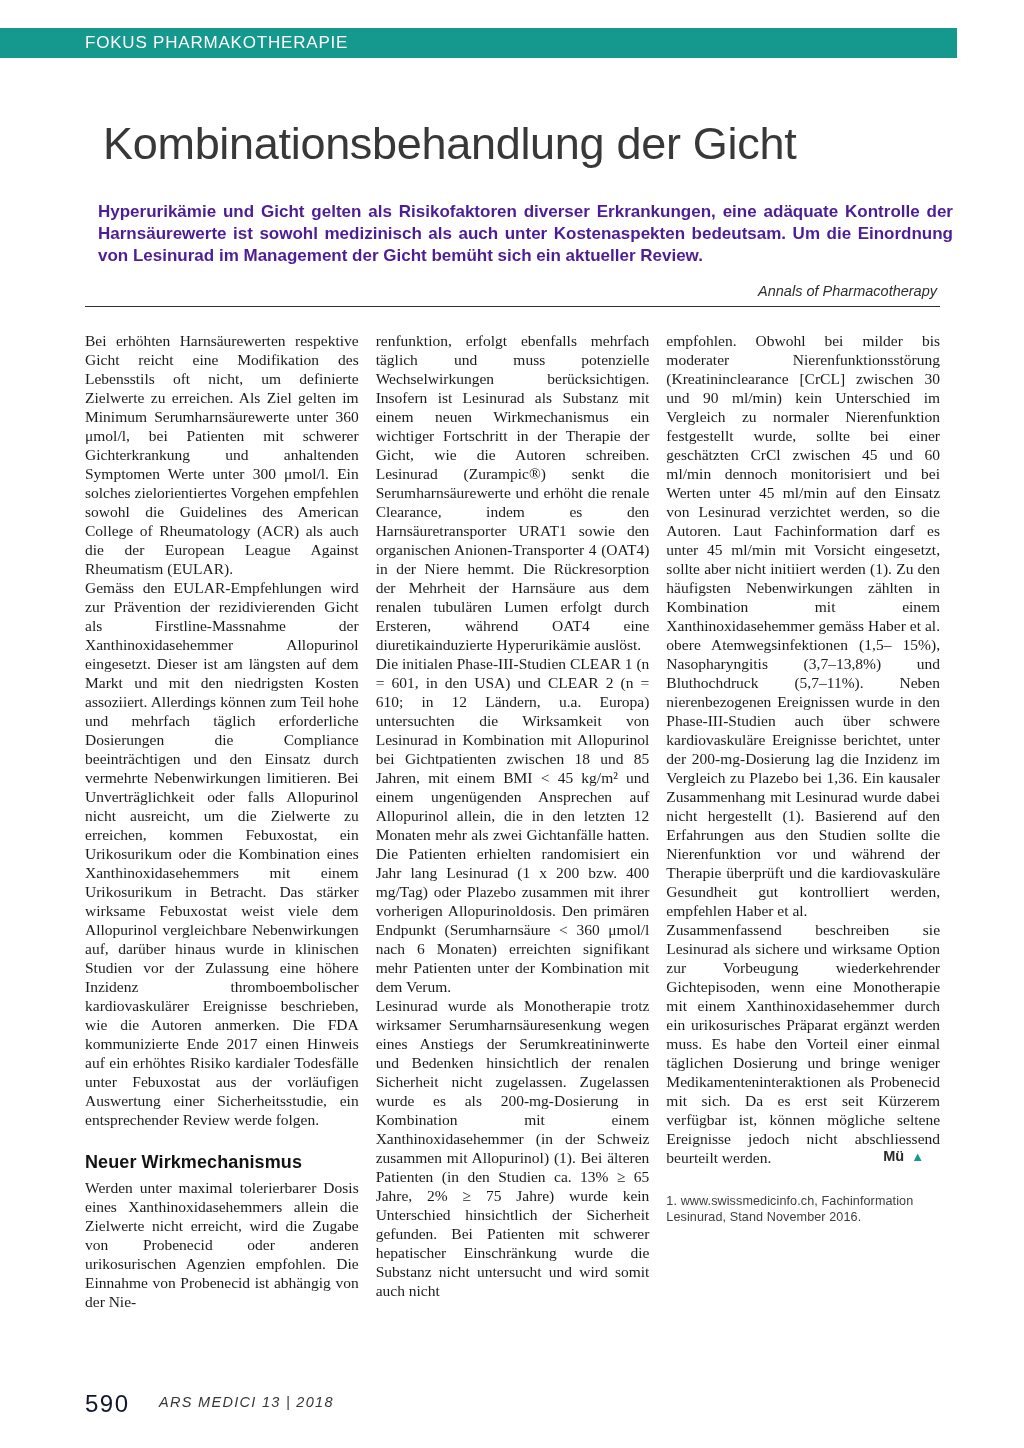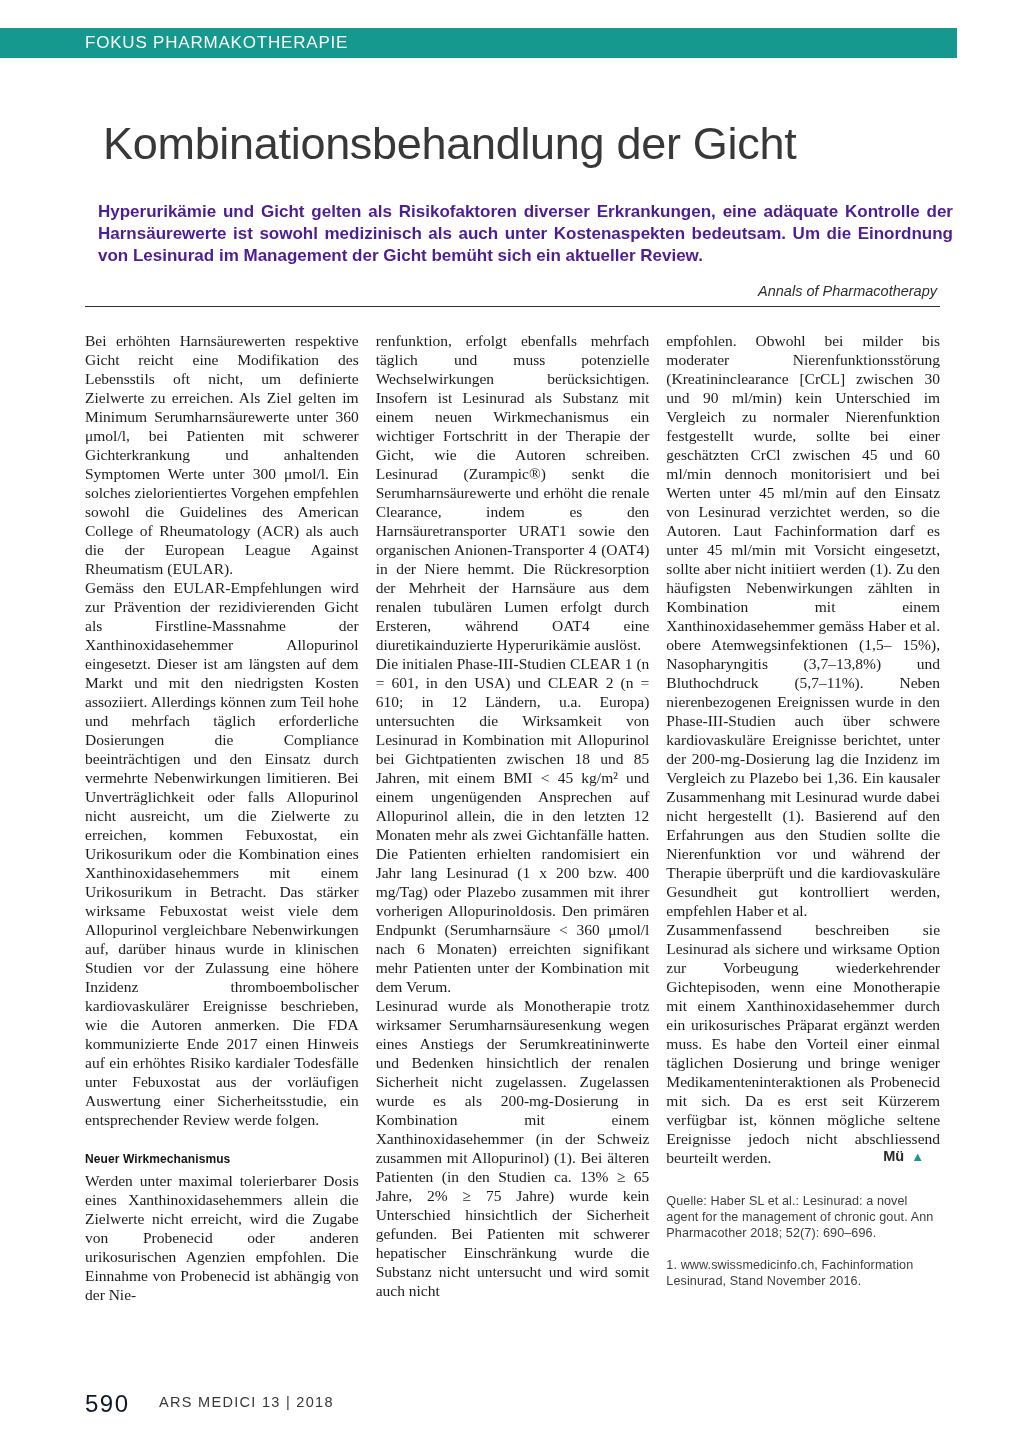--- a/index.html
+++ b/index.html
@@ -74,21 +74,21 @@
   p.body {
     margin: 0;
     font-family: "Liberation Serif", serif;
     font-size: 15.5px;
     line-height: 19px;
     text-align: justify;
     color: #1b1b1b;
   }
   h2.section-heading {
     margin: 23px 0 5px 0;
-    font-size: 12px;
+    font-size: 18px;
     font-weight: bold;
     color: #141414;
     letter-spacing: 0.1px;
   }
   .last-para { position: relative; }
   .sig {
     position: absolute;
     right: 16px; bottom: 1px;
     background: #ffffff;
     padding-left: 10px;
@@ -118,20 +118,21 @@
     font-size: 24px;
     letter-spacing: 1.5px;
     color: #0f172a;
   }
   .footer-issue {
     position: absolute;
     left: 159px; top: 1394px;
     font-size: 14.5px;
     letter-spacing: 1.3px;
     color: #373737;
+    font-style: italic;
   }
 </style>
 </head>
 <body>
 
 <div class="page">
 
   <div class="kicker-bar">
     <span>FOKUS PHARMAKOTHERAPIE</span>
   </div>
@@ -161,21 +162,20 @@
 
     <div class="col">
       <p class="body">empfohlen. Obwohl bei milder bis moderater Nierenfunktionsstörung (Kreatininclearance [CrCL] zwischen 30 und 90 ml/min) kein Unterschied im Vergleich zu normaler Nierenfunktion festgestellt wurde, sollte bei einer geschätzten CrCl zwischen 45 und 60 ml/min dennoch monitorisiert und bei Werten unter 45 ml/min auf den Einsatz von Lesinurad verzichtet werden, so die Autoren. Laut Fachinformation darf es unter 45 ml/min mit Vorsicht eingesetzt, sollte aber nicht initiiert werden (1). Zu den häufigsten Nebenwirkungen zählten in Kombination mit einem Xanthinoxidasehemmer gemäss Haber et al. obere Atemwegsinfektionen (1,5– 15%), Nasopharyngitis (3,7–13,8%) und Bluthochdruck (5,7–11%). Neben nierenbezogenen Ereignissen wurde in den Phase-III-Studien auch über schwere kardiovaskuläre Ereignisse berichtet, unter der 200-mg-Dosierung lag die Inzidenz im Vergleich zu Plazebo bei 1,36. Ein kausaler Zusammenhang mit Lesinurad wurde dabei nicht hergestellt (1). Basierend auf den Erfahrungen aus den Studien sollte die Nierenfunktion vor und während der Therapie überprüft und die kardiovaskuläre Gesundheit gut kontrolliert werden, empfehlen Haber et al.</p>
       <p class="body last-para">
         <span>Zusammenfassend beschreiben sie Lesinurad als sichere und wirksame Option zur Vorbeugung wiederkehrender Gichtepisoden, wenn eine Monotherapie mit einem Xanthinoxidasehemmer durch ein urikosurisches Präparat ergänzt werden muss. Es habe den Vorteil einer einmal täglichen Dosierung und bringe weniger Medikamenteninteraktionen als Probenecid mit sich. Da es erst seit Kürzerem verfügbar ist, können mögliche seltene Ereignisse jedoch nicht abschliessend beurteilt werden.</span>
         <span class="sig">
           <span>Mü</span><span class="sig-tri">▲</span>
         </span>
       </p>
       <div class="notes">
-        <p class="note">Quelle: Haber SL et al.: Lesinurad: a novel agent for the management of chronic gout. Ann Pharmacother 2018; 52(7): 690–696.</p>
         <p class="note">1. www.swissmedicinfo.ch, Fachinformation Lesinurad, Stand November 2016.</p>
       </div>
     </div>
 
   </div>
 
   <div class="footer-num">590</div>
   <div class="footer-issue">ARS MEDICI 13 | 2018</div>
 
 </div>

